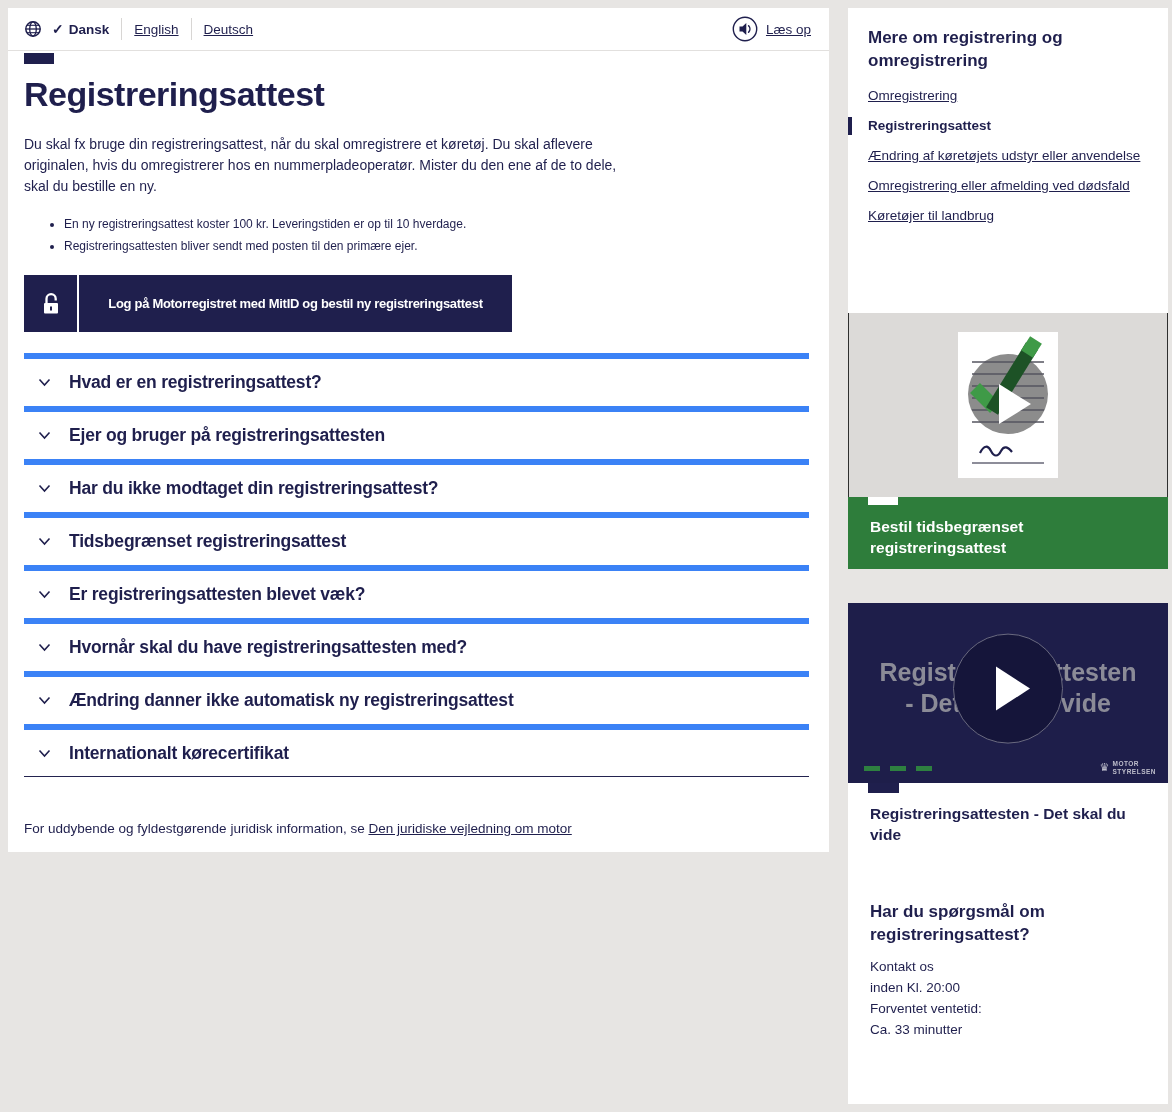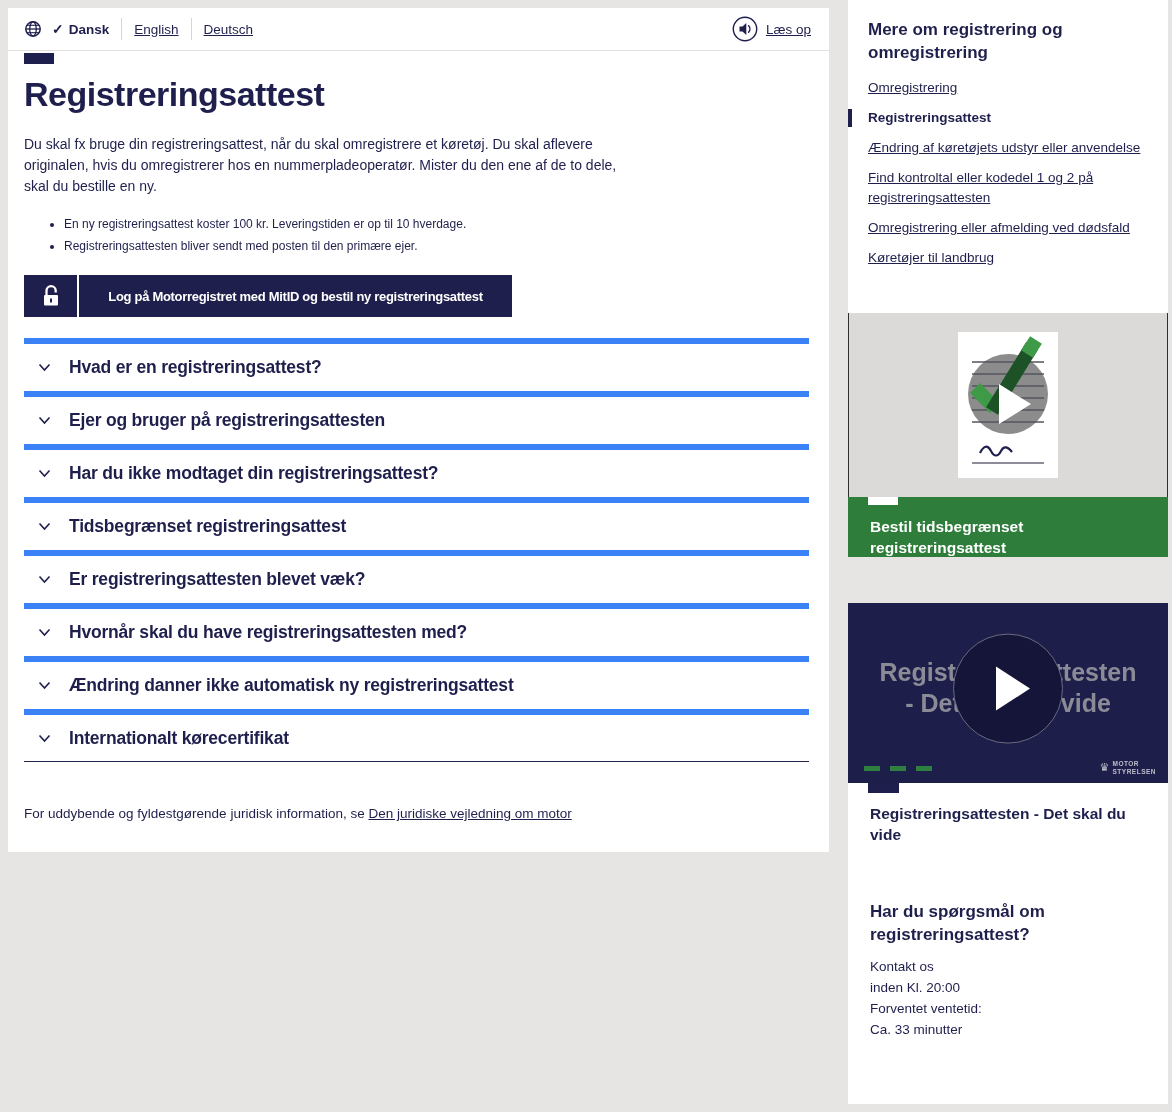--- a/index.html
+++ b/index.html
@@ -32,21 +32,21 @@
   .readaloud-link { font-size:13.5px; text-decoration:underline; cursor:pointer; }
 
   .content { padding:0 20px 0 16px; }
   .kicker-rect { width:30px; height:11px; background:#1f1f4d; margin-top:2px; }
   h1.page-title { font-size:34px; line-height:40px; margin-top:10px; letter-spacing:-0.5px; }
   .intro { margin-top:20px; max-width:618px; font-size:14px; line-height:21px; }
   ul.bullet-list { margin-top:16px; padding-left:40px; }
   ul.bullet-list li { font-size:12px; line-height:22px; }
 
   .login-btn {
-    margin-top:18px; width:488px; height:42px; background:#1f1f4d;
+    margin-top:18px; width:488px; height:57px; background:#1f1f4d;
     display:flex; align-items:stretch; cursor:pointer; border:none; text-align:left;
   }
   .login-btn .icon-cell { width:53px; display:flex; align-items:center; justify-content:center; }
   .login-btn .btn-divider { width:2px; background:#ffffff; }
   .login-btn .text-cell {
     flex:1; display:flex; align-items:center; justify-content:center;
     color:#ffffff; font-weight:bold; font-size:13px; letter-spacing:-0.3px; padding:0 6px;
   }
 
   .accordion-list { margin-top:21px; }
@@ -56,33 +56,33 @@
   }
   .accordion-row:last-child { border-bottom:1px solid #23234f; }
   .accordion-row .chev { margin:0 18px 0 14px; flex:0 0 auto; }
   .accordion-row .acc-label { font-weight:bold; font-size:17.5px; letter-spacing:-0.2px; }
 
   .legal-note { margin-top:44px; font-size:13.5px; }
   .legal-note a { text-decoration:underline; cursor:pointer; }
 
   
   .side-box { position:absolute; left:848px; width:320px; background:#ffffff; }
-  .related-box { top:0; height:346px; padding:18px 20px; }
+  .related-box { top:8px; height:346px; padding:18px 20px; }
   .related-title { font-size:17px; line-height:23px; font-weight:bold; margin-bottom:14px; }
   .related-item { position:relative; margin-bottom:10px; font-size:13.5px; line-height:20px; }
   .related-item a { text-decoration:underline; cursor:pointer; }
   .related-item.active { font-weight:bold; }
   .active-bar { position:absolute; left:-20px; top:1px; width:4px; height:18px; background:#1f1f4d; }
 
   .video-card1 { top:313px; height:272px; background:none; }
   .thumb1 {
     height:184px; background:#dcdad8; border-left:1px solid #2f2f2f; border-right:1px solid #2f2f2f;
     display:flex; align-items:center; justify-content:center; cursor:pointer;
   }
-  .green-band { position:relative; height:60px; background:#2e7d3b; padding:19px 22px; }
+  .green-band { position:relative; height:72px; background:#2e7d3b; padding:19px 22px; }
   .white-tab { position:absolute; left:20px; top:0; width:30px; height:8px; background:#ffffff; }
   .green-band .card-title { color:#ffffff; font-weight:bold; font-size:15.5px; line-height:21px; }
 
   .video-card2 { top:603px; height:267px; }
   .thumb2 { position:relative; height:180px; background:#1e1e4a; overflow:hidden; cursor:pointer; }
   .thumb2-title {
     position:absolute; left:0; right:0; top:50%; transform:translateY(-58%);
     text-align:center; color:#8b8b97; font-weight:bold; font-size:25px; line-height:31px;
   }
   .play-big {
@@ -225,23 +225,20 @@
   <div class="related-title">Mere om registrering og omregistrering</div>
   <div class="related-item">
     <a>Omregistrering</a>
   </div>
   <div class="related-item active">
     <span class="active-bar"></span>
     <span>Registreringsattest</span>
   </div>
   <div class="related-item">
     <a>Ændring af køretøjets udstyr eller anvendelse</a>
-  </div>
-  <div class="related-item">
-    <a>Find kontroltal eller kodedel 1 og 2 på registreringsattesten</a>
   </div>
   <div class="related-item">
     <a>Omregistrering eller afmelding ved dødsfald</a>
   </div>
   <div class="related-item">
     <a>Køretøjer til landbrug</a>
   </div>
 </div>
 
 <div class="side-box video-card1">

